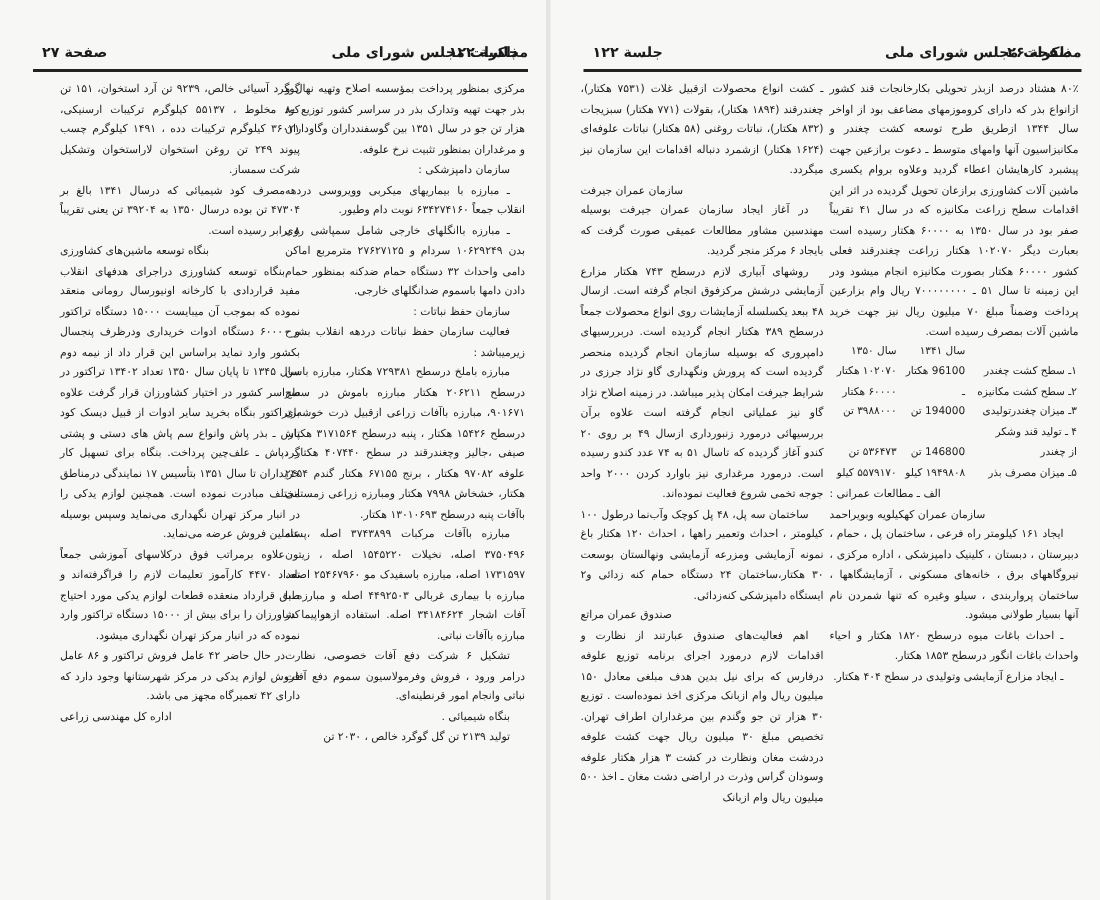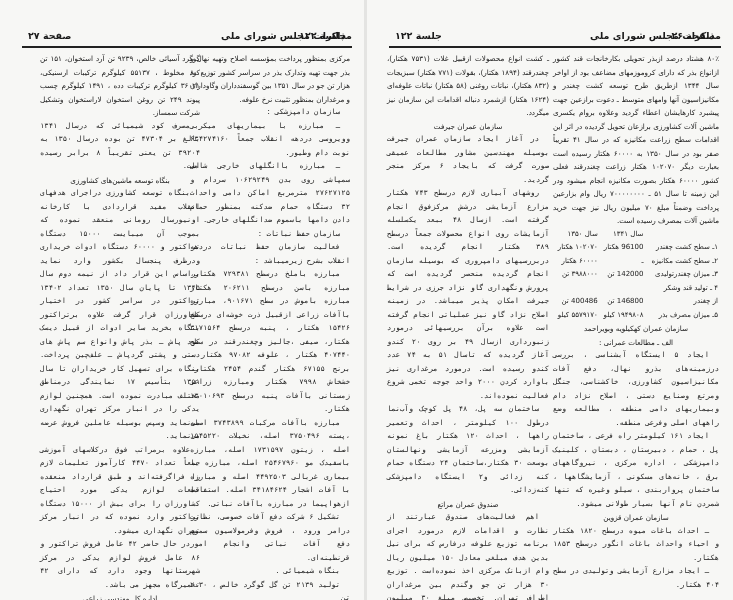--- a/index.html
+++ b/index.html
@@ -29,22 +29,22 @@
   .header .h-l { position:absolute; left:6px; top:2px;text-align:right; }
   .rule { position:absolute; top:46px; height:2px; background:#222; }
   .page-left .rule { left:22px; width:330px; }
   .page-right .rule { left:22px; width:332px; }
   .col {
     position:absolute; top:52px; width:160px;
     direction:rtl; text-align:justify;
     font-size:7.2px; line-height:13.5px;
   }
   .col p { margin:0; }
-  .col .ind { text-indent:10px;font-family:Liberation Mono, monospace; }
-  .col .center { text-align:center; }
+  .col .ind { text-indent:10px; }
+  .col .center { text-align:left; }
   .page-left .col-a { left:190px; }
   .page-left .col-b { left:40px; }
   .page-right .col-a { left:186px; width:166px; }
   .page-right .col-b { left:20px; width:162px; }
   table.stats { width:100%; border-collapse:collapse; direction:rtl; font-size:7px; }
   table.stats td { padding:0 1px; line-height:13.5px; white-space:nowrap; }
 </style>
 </head>
 <body>
 
@@ -107,45 +107,43 @@
           <td>96100 هکتار</td>
           <td>۱۰۲۰۷۰ هکتار</td>
         </tr>
         <tr>
           <td>۲ـ سطح کشت مکانیزه</td>
           <td>ـ</td>
           <td>۶۰۰۰۰ هکتار</td>
         </tr>
         <tr>
           <td>۳ـ میزان چغندرتولیدی</td>
-          <td>142000 تن</td>
+          <td>194000 تن</td>
           <td>۳۹۸۸۰۰۰ تن</td>
         </tr>
         <tr>
           <td>۴ ـ تولید قند وشکر</td>
           <td></td>
           <td></td>
         </tr>
         <tr>
           <td>از چغندر</td>
           <td>146800 تن</td>
-          <td>400486 تن</td>
+          <td>۵۳۶۴۷۳ تن</td>
         </tr>
         <tr>
           <td>۵ـ میزان مصرف بذر</td>
           <td>۱۹۴۹۸۰۸ کیلو</td>
           <td>۵۵۷۹۱۷۰ کیلو</td>
         </tr>
       </tbody>
         </table>
+      <p class="center">الف ـ مطالعات عمرانی :</p>
       <p class="center">سازمان عمران کهکیلویه وبویراحمد</p>
-      <p class="center">الف ـ مطالعات عمرانی :</p>
-      <p class="ind">ایجاد ۵ ایستگاه آبشناسی ، بررسی درزمینه‌های بذرو نهال، دفع آفات مکانیزاسیون کشاورزی، خاکشناسی، جنگل ومرتع وصنایع دستی ، اصلاح نژاد دام وبیماریهای دامی منطقه ، مطالعه وضع راههای اصلی وفرعی منطقه.</p>
       <p class="ind">ایجاد ۱۶۱ کیلومتر راه فرعی ، ساختمان پل ، حمام ، دبیرستان ، دبستان ، کلینیک دامپزشکی ، اداره مرکزی ، نیروگاههای برق ، خانه‌های مسکونی ، آزمایشگاهها ، ساختمان پرواربندی ، سیلو وغیره که تنها شمردن نام آنها بسیار طولانی میشود.</p>
-      <p class="center">سازمان عمران قزوین</p>
       <p class="ind">ـ احداث باغات میوه درسطح ۱۸۲۰ هکتار و احیاء واحداث باغات انگور درسطح ۱۸۵۳ هکتار.</p>
       <p class="ind">ـ ایجاد مزارع آزمایشی وتولیدی در سطح ۴۰۴ هکتار.</p>
     </div>
 
     <div class="col col-b">
       <p>ـ کشت انواع محصولات ازقبیل غلات (۷۵۳۱ هکتار)، چغندرقند (۱۸۹۴ هکتار)، بقولات (۷۷۱ هکتار) سبزیجات (۸۳۲ هکتار)، نباتات روغنی (۵۸ هکتار) نباتات علوفه‌ای (۱۶۲۴ هکتار) ازشمرد دنباله اقدامات این سازمان نیز میگردد.</p>
       <p class="center">سازمان عمران جیرفت</p>
       <p class="ind">در آغاز ایجاد سازمان عمران جیرفت بوسیله مهندسین مشاور مطالعات عمیقی صورت گرفت که بایجاد ۶ مرکز منجر گردید.</p>
       <p class="ind">روشهای آبیاری لازم درسطح ۷۴۳ هکتار مزارع آزمایشی درشش مرکزفوق انجام گرفته است. ازسال ۴۸ ببعد یکسلسله آزمایشات روی انواع محصولات جمعاً درسطح ۳۸۹ هکتار انجام گردیده است. دربررسیهای دامپروری که بوسیله سازمان انجام گردیده منحصر گردیده است که پرورش ونگهداری گاو نژاد جرزی در شرایط جیرفت امکان پذیر میباشد. در زمینه اصلاح نژاد گاو نیز عملیاتی انجام گرفته است علاوه برآن بررسیهائی درمورد زنبورداری ازسال ۴۹ بر روی ۲۰ کندو آغاز گردیده که تاسال ۵۱ به ۷۴ عدد کندو رسیده است. درمورد مرغداری نیز باوارد کردن ۲۰۰۰ واحد جوجه تخمی شروع فعالیت نموده‌اند.</p>
       <p class="ind">ساختمان سه پل، ۴۸ پل کوچک وآب‌نما درطول ۱۰۰ کیلومتر ، احداث وتعمیر راهها ، احداث ۱۲۰ هکتار باغ نمونه آزمایشی ومزرعه آزمایشی ونهالستان بوسعت ۳۰ هکتار،ساختمان ۲۴ دستگاه حمام کنه زدائی و۲ ایستگاه دامپزشکی کنه‌زدائی.</p>

